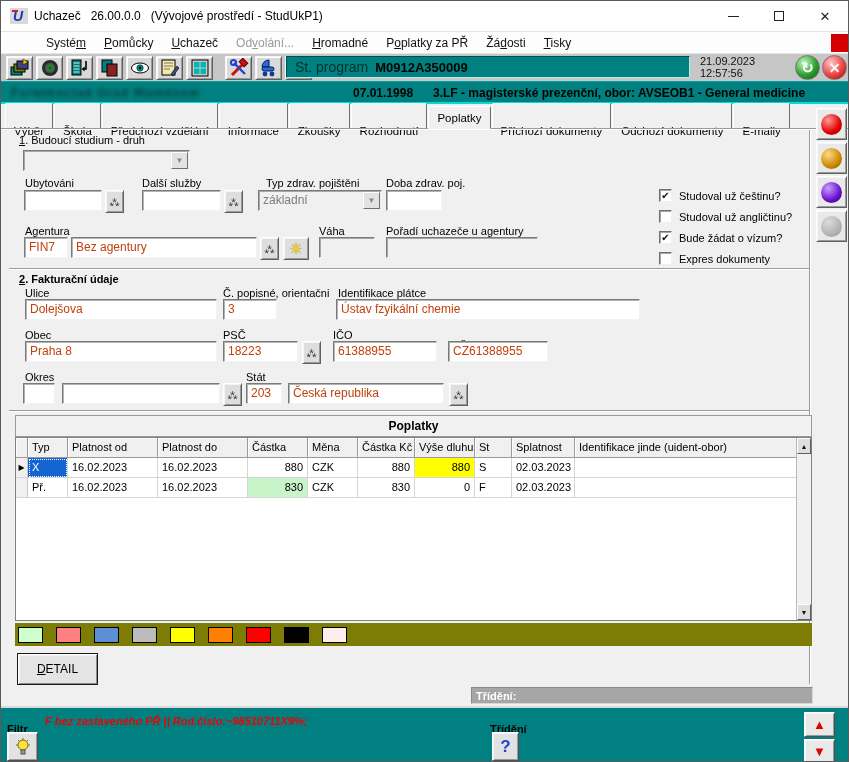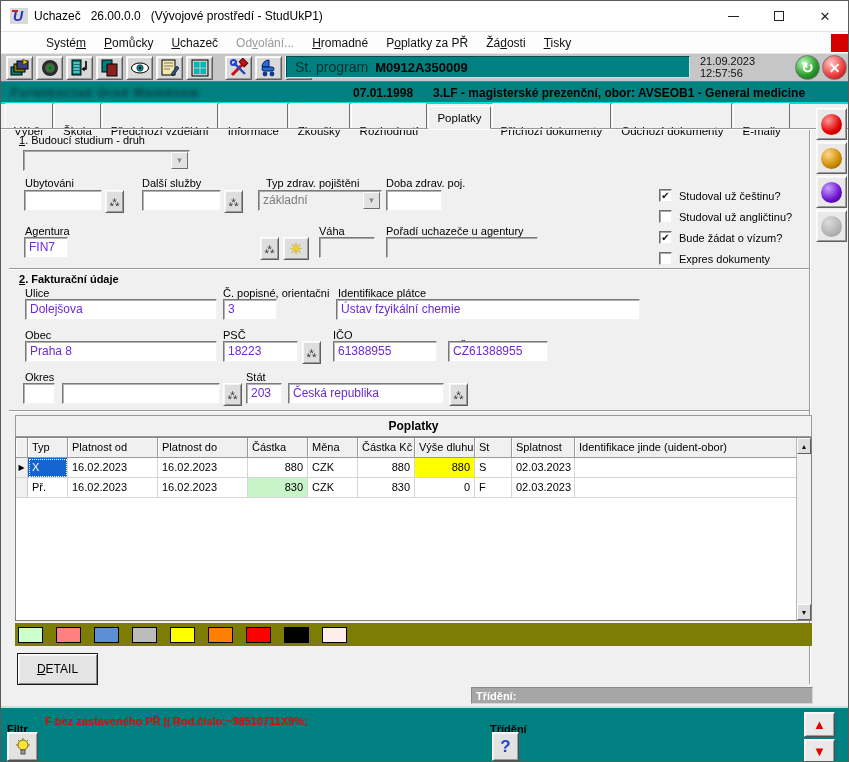--- a/index.html
+++ b/index.html
@@ -52,21 +52,21 @@
 
   
   .tab-strip{position:absolute;left:4px;top:105px;display:flex;align-items:flex-end;height:23px;}
   .tab{padding:21px 8px 4px;font-size:11.5px;color:#000;background:#f0f0f0;margin-right:1px;
     border:1px solid;border-color:#fff #6f6f6f #6f6f6f #fff;border-bottom:none;border-radius:2px 2px 0 0;height:20px;}
   .tab.active{height:23px;padding-top:5px;border-bottom:1px solid #f0f0f0;position:relative;z-index:3;}
 
   
   .label{position:absolute;font-size:11px;color:#000;white-space:nowrap;}
   .field{position:absolute;height:21px;background:#fff;border:1px solid;border-color:#7a7a7a #f2f2f2 #f2f2f2 #7a7a7a;
-    box-shadow:inset 1px 1px 0 rgba(0,0,0,.30);font-size:12px;color:#6d28d9;padding:2px 4px;overflow:hidden;white-space:nowrap;}
+    box-shadow:inset 1px 1px 0 rgba(0,0,0,.30);font-size:12px;color:#c2410c;padding:2px 4px;overflow:hidden;white-space:nowrap;}
   .field.disabled{background:#f0f0f0;color:#7b7b7b;}
   .combo-arrow{position:absolute;right:1px;top:1px;bottom:1px;width:17px;background:#e2e2e2;
     border:1px solid;border-color:#fff #6f6f6f #6f6f6f #fff;display:flex;align-items:center;justify-content:center;
     font-size:8px;color:#8a8a8a;}
   .lookup{position:absolute;width:19px;height:23px;background:#dedede;border:1px solid;border-color:#fff #5f5f5f #5f5f5f #fff;
     box-shadow:inset 1px 1px 0 #f4f4f4,inset -1px -1px 0 #9a9a9a;display:flex;align-items:center;justify-content:center;
     font-size:9px;color:#333;}
   .sun-btn{position:absolute;width:26px;height:23px;background:#dedede;border:1px solid;border-color:#fff #5f5f5f #5f5f5f #fff;
     box-shadow:inset 1px 1px 0 #f4f4f4,inset -1px -1px 0 #9a9a9a;display:flex;align-items:center;justify-content:center;
     font-size:15px;color:#ffd400;text-shadow:0 0 1px #7a5a00;}
@@ -119,21 +119,21 @@
     display:flex;align-items:center;gap:13px;padding-left:3px;}
   .swatch{width:25px;height:16px;border:1px solid #000;}
   .detail-btn{position:absolute;left:16px;top:652px;width:81px;height:32px;background:#e4e4e4;
     border:1px solid #1a1a1a;box-shadow:inset 1px 1px 0 #fff,inset -1px -1px 0 #8a8a8a,inset 2px 2px 0 #f2f2f2;
     font-size:12px;display:flex;align-items:center;justify-content:center;color:#000;}
   .statusbar{position:absolute;top:686px;height:17px;background:#a6a6a6;border:1px solid;
     border-color:#8a8a8a #d6d6d6 #d6d6d6 #8a8a8a;color:#fff;font-size:11px;font-weight:bold;
     display:flex;align-items:center;padding-left:4px;}
   .bottom-panel{position:absolute;left:0;top:705px;width:100%;height:57px;background:#008080;border-top:2px solid #d9d9d9;}
   .bp-label{position:absolute;font-size:11px;font-weight:bold;color:#000;margin-top:8px;}
-  .bp-filter{position:absolute;left:44px;top:7px;font-size:11px;font-weight:bold;color:#ee0000;}
+  .bp-filter{position:absolute;left:44px;top:7px;font-size:11px;font-weight:bold;color:#ee0000;font-style:italic;}
   .bulb-btn{position:absolute;left:6px;top:24px;width:31px;height:29px;background:#e2e2e2;border:1px solid;
     border-color:#fff #4f4f4f #4f4f4f #fff;box-shadow:inset 1px 1px 0 #f4f4f4,inset -1px -1px 0 #9a9a9a;
     display:flex;align-items:center;justify-content:center;}
   .help-btn{position:absolute;left:491px;top:24px;width:27px;height:29px;background:#e2e2e2;border:1px solid;
     border-color:#fff #4f4f4f #4f4f4f #fff;box-shadow:inset 1px 1px 0 #f4f4f4,inset -1px -1px 0 #9a9a9a;
     font-size:17px;font-weight:bold;color:#2244cc;display:flex;align-items:center;justify-content:center;}
   .tri-btn{position:absolute;left:803px;width:31px;height:25px;background:#e9e9e9;border:1px solid;
     border-color:#fff #4f4f4f #4f4f4f #fff;box-shadow:inset 1px 1px 0 #f6f6f6,inset -1px -1px 0 #9a9a9a;
     font-size:13px;color:#e00000;display:flex;align-items:center;justify-content:center;}
 </style>
@@ -338,20 +338,21 @@
         <span class="cb-label">Bude žádat o vízum?</span>
       </div>
       <div class="cb-row">
         <span class="cbox"></span>
         <span class="cb-label">Expres dokumenty</span>
       </div>
     </div>
 
   <div class="label" style="left:24px;top:224px;">Agentura</div>
   <div class="field" style="left:23px;top:236px;width:44px;">FIN7</div>
+  <div class="field" style="left:70px;top:236px;width:186px;">Bez agentury</div>
   <div class="lookup" style="left:259px;top:236px;">⁂</div>
   <div class="sun-btn" style="left:282px;top:236px;">☀</div>
 
   <div class="label" style="left:318px;top:224px;">Váha</div>
   <div class="field disabled" style="left:318px;top:236px;width:56px;"></div>
 
   <div class="label" style="left:385px;top:224px;">Pořadí uchazeče u agentury</div>
   <div class="field disabled" style="left:385px;top:236px;width:152px;"></div>
 
   <div class="groove" style="left:8px;top:267px;width:800px;"></div>

